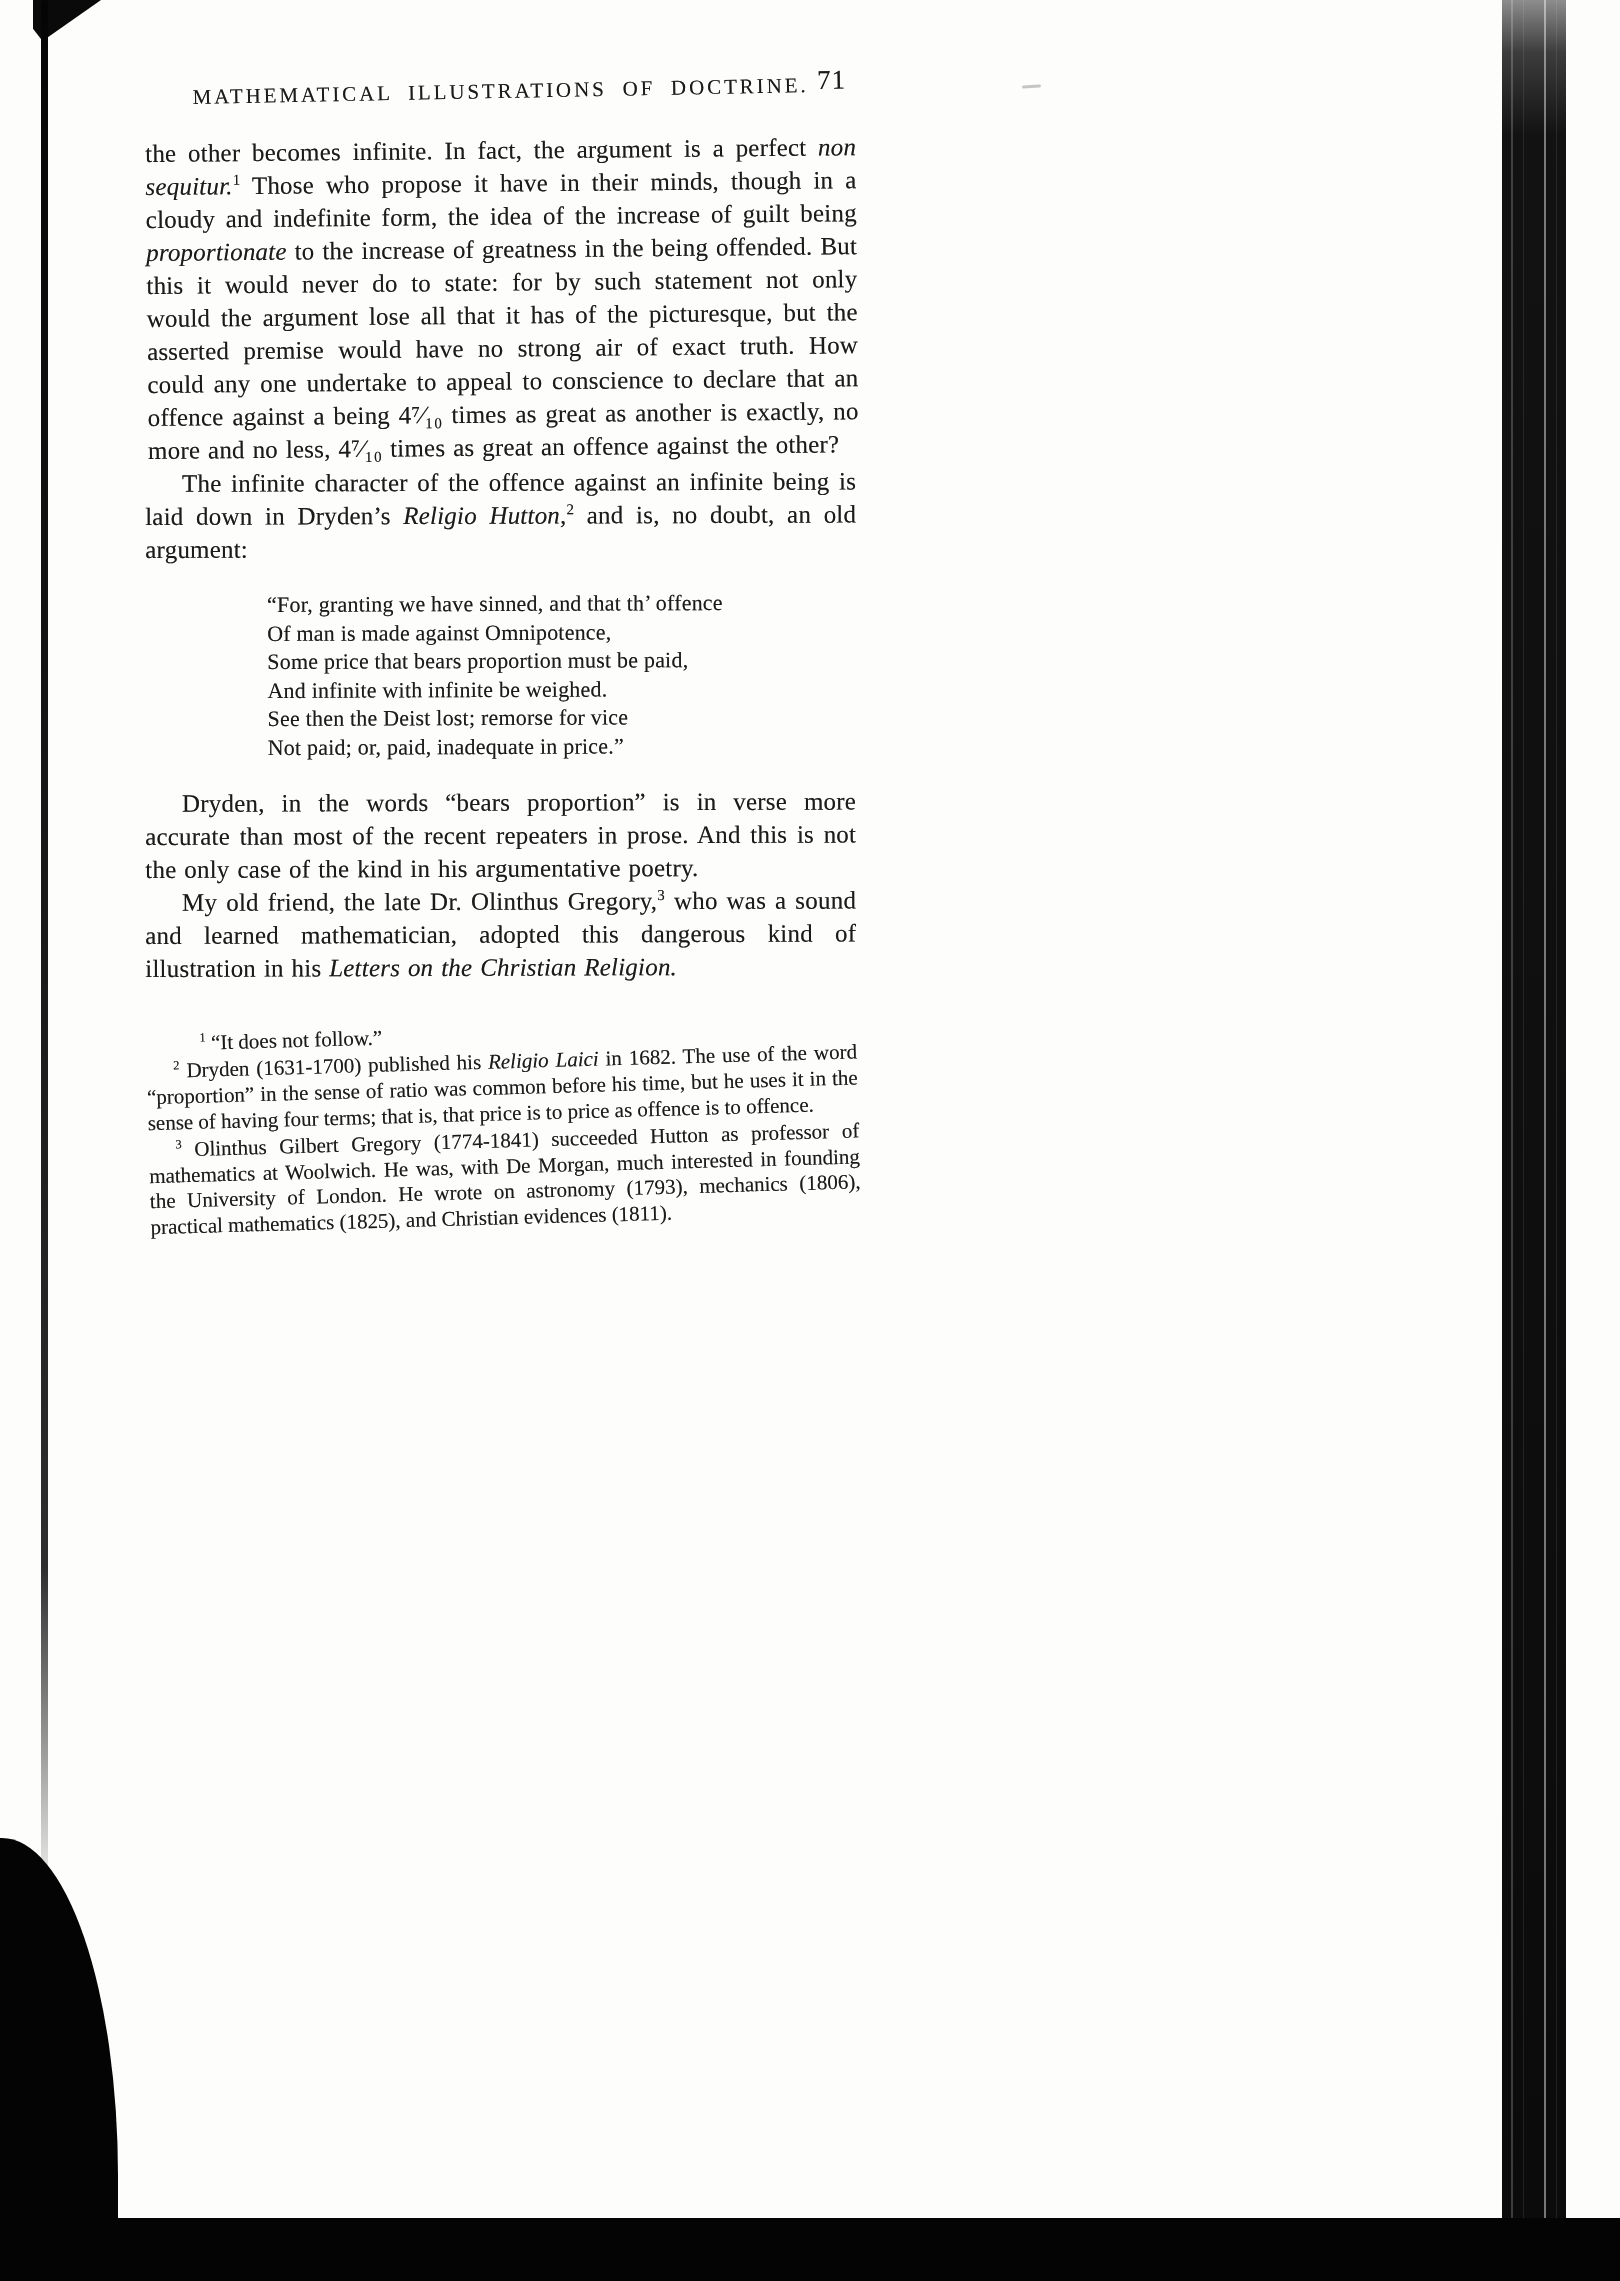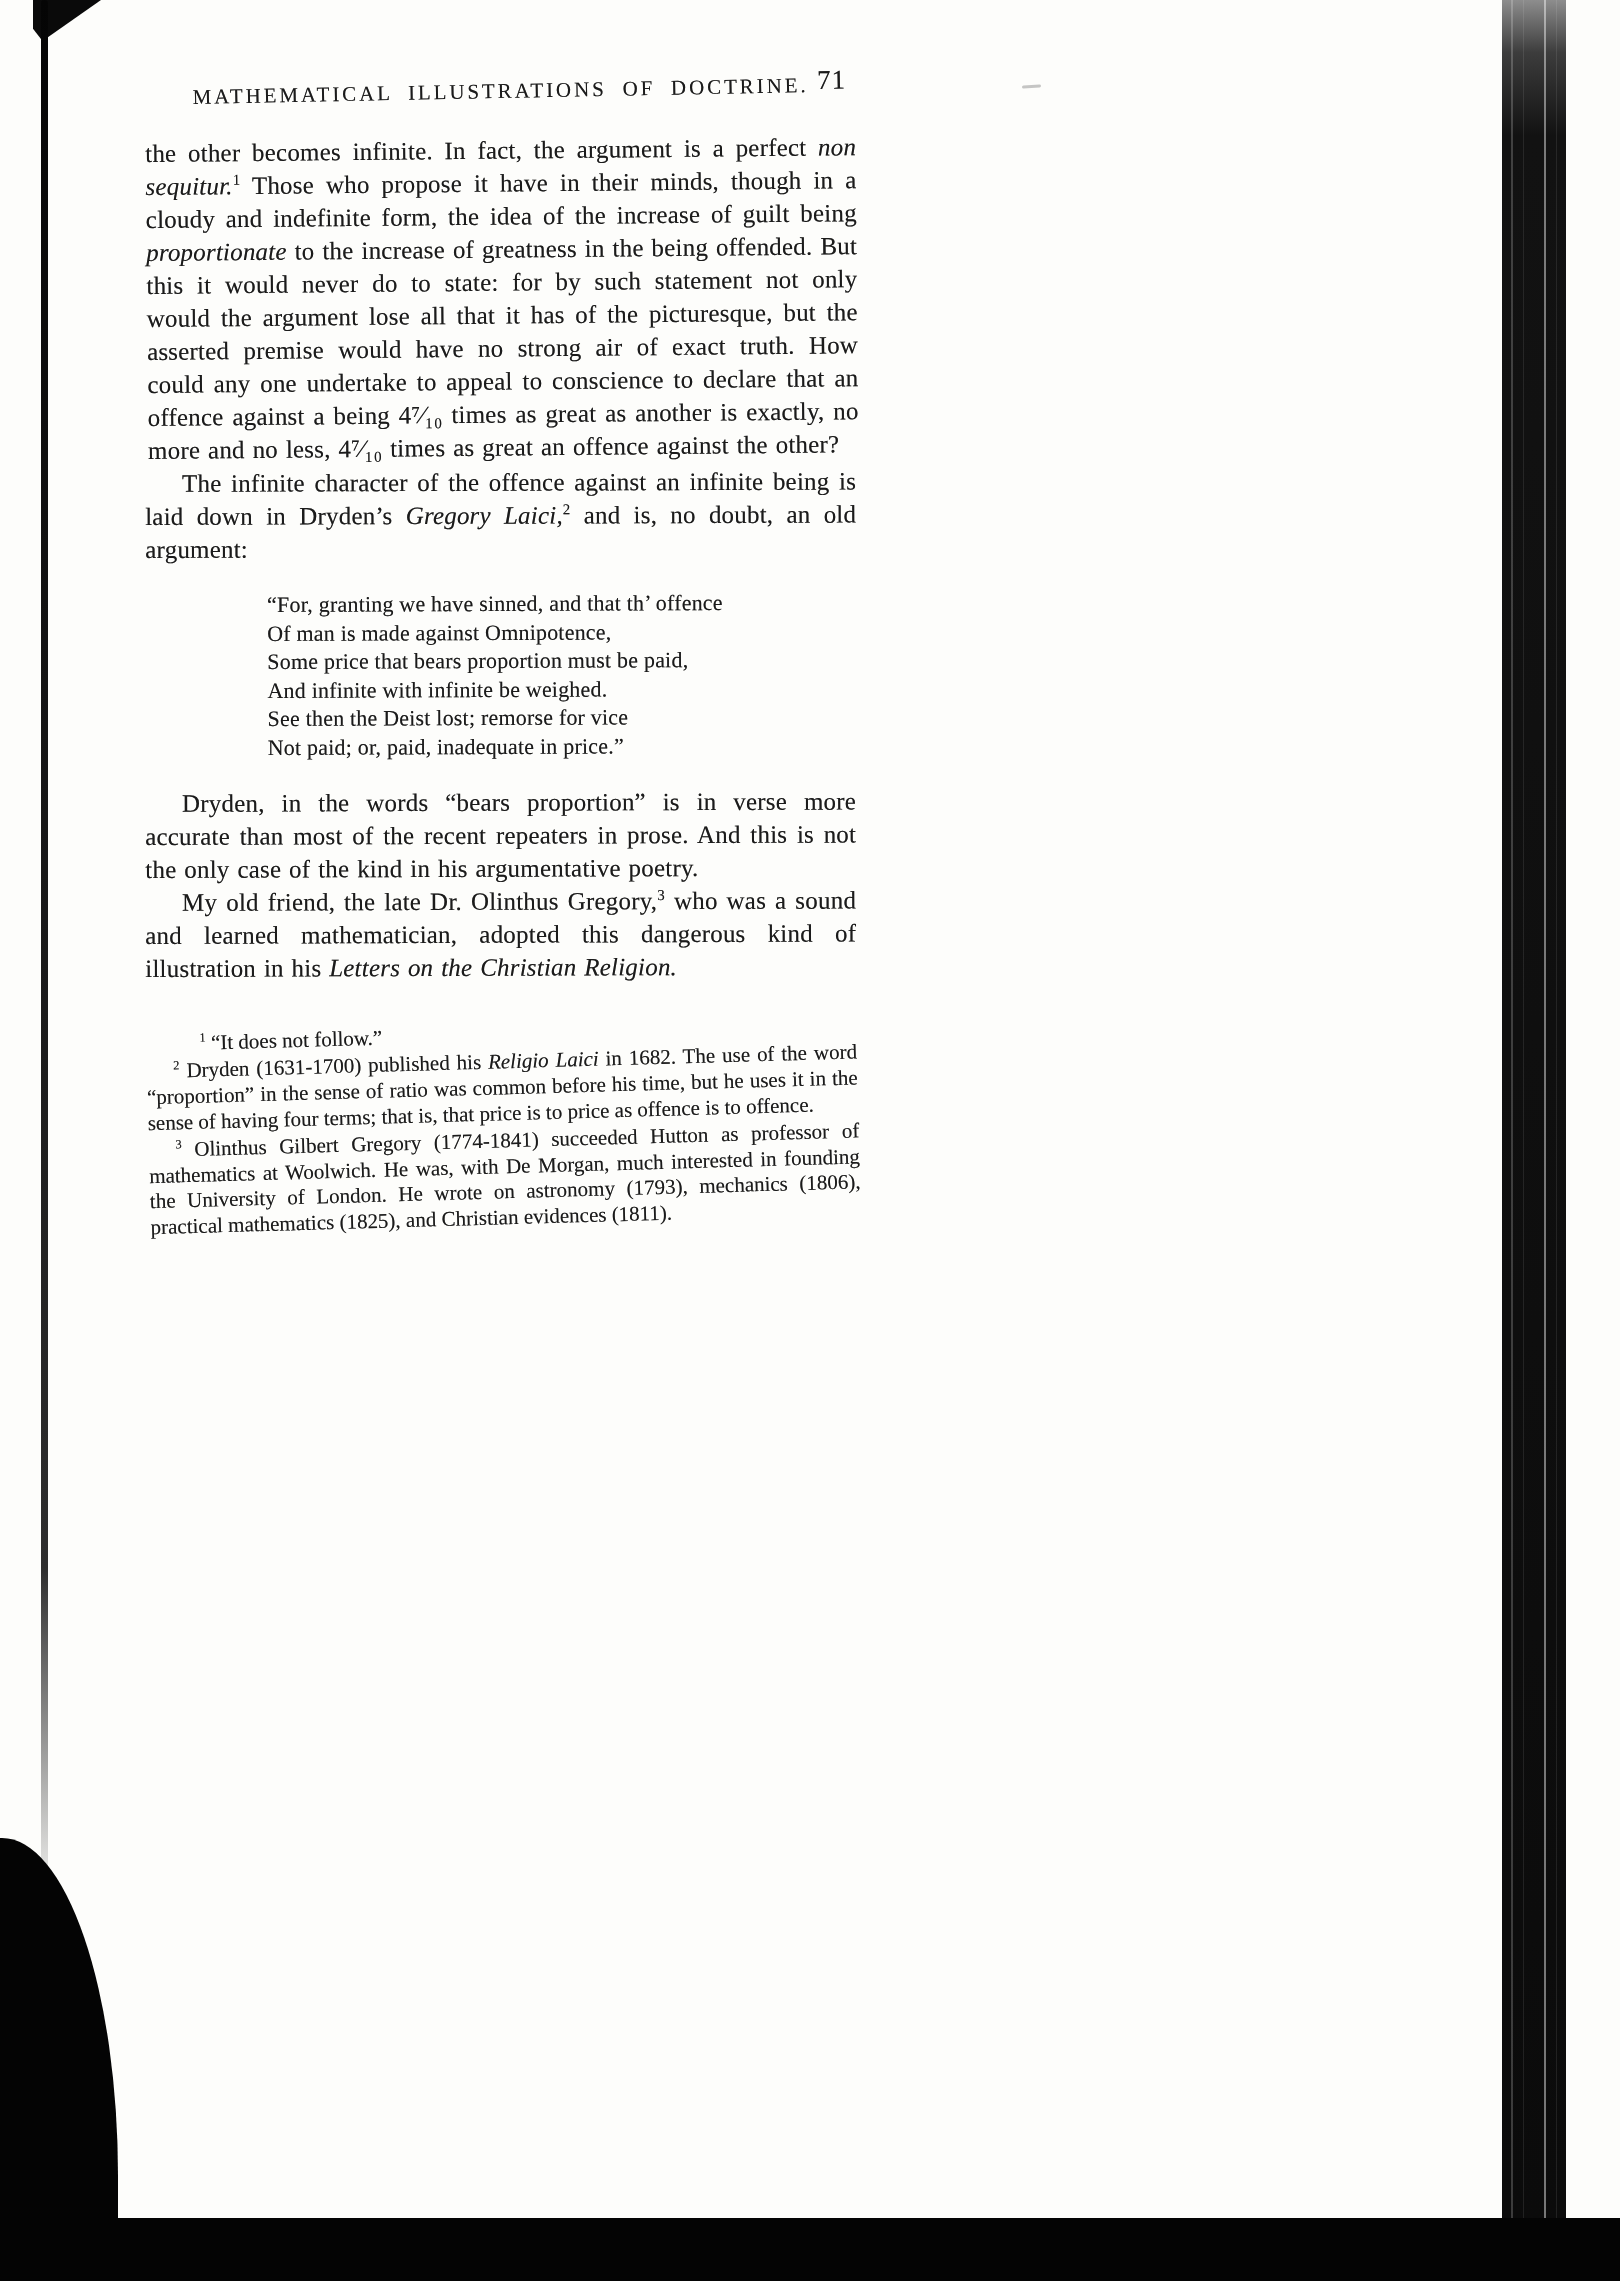--- a/index.html
+++ b/index.html
@@ -99,21 +99,21 @@
 
 <div class="page-column">
 
   <header class="running-head">
     <span class="head-title">MATHEMATICAL ILLUSTRATIONS OF DOCTRINE.</span>
     <span class="page-num">71</span>
   </header>
 
   <p class="body-p tilt-a"><span>the other becomes infinite. In fact, the argument is a perfect </span><i>non sequitur.</i><sup>1</sup><span> Those who propose it have in their minds, though in a cloudy and indefinite form, the idea of the increase of guilt being </span><i>proportionate</i><span> to the increase of greatness in the being offended. But this it would never do to state: for by such statement not only would the argument lose all that it has of the picturesque, but the asserted premise would have no strong air of exact truth. How could any one undertake to appeal to conscience to declare that an offence against a being 4⁷⁄₁₀ times as great as another is exactly, no more and no less, 4⁷⁄₁₀ times as great an offence against the other?</span></p>
 
-  <p class="body-p indent tilt-b"><span>The infinite character of the offence against an infinite being is laid down in Dryden’s </span><i>Gregory Laici,</i><sup>2</sup><span> and is, no doubt, an old argument:</span></p>
+  <p class="body-p indent tilt-b"><span>The infinite character of the offence against an infinite being is laid down in Dryden’s </span><i>Religio Hutton,</i><sup>2</sup><span> and is, no doubt, an old argument:</span></p>
 
   <div class="poem">
     <div class="poem-line">“For, granting we have sinned, and that th’ offence</div>
     <div class="poem-line">Of man is made against Omnipotence,</div>
     <div class="poem-line">Some price that bears proportion must be paid,</div>
     <div class="poem-line">And infinite with infinite be weighed.</div>
     <div class="poem-line">See then the Deist lost; remorse for vice</div>
     <div class="poem-line">Not paid; or, paid, inadequate in price.”</div>
   </div>
 

